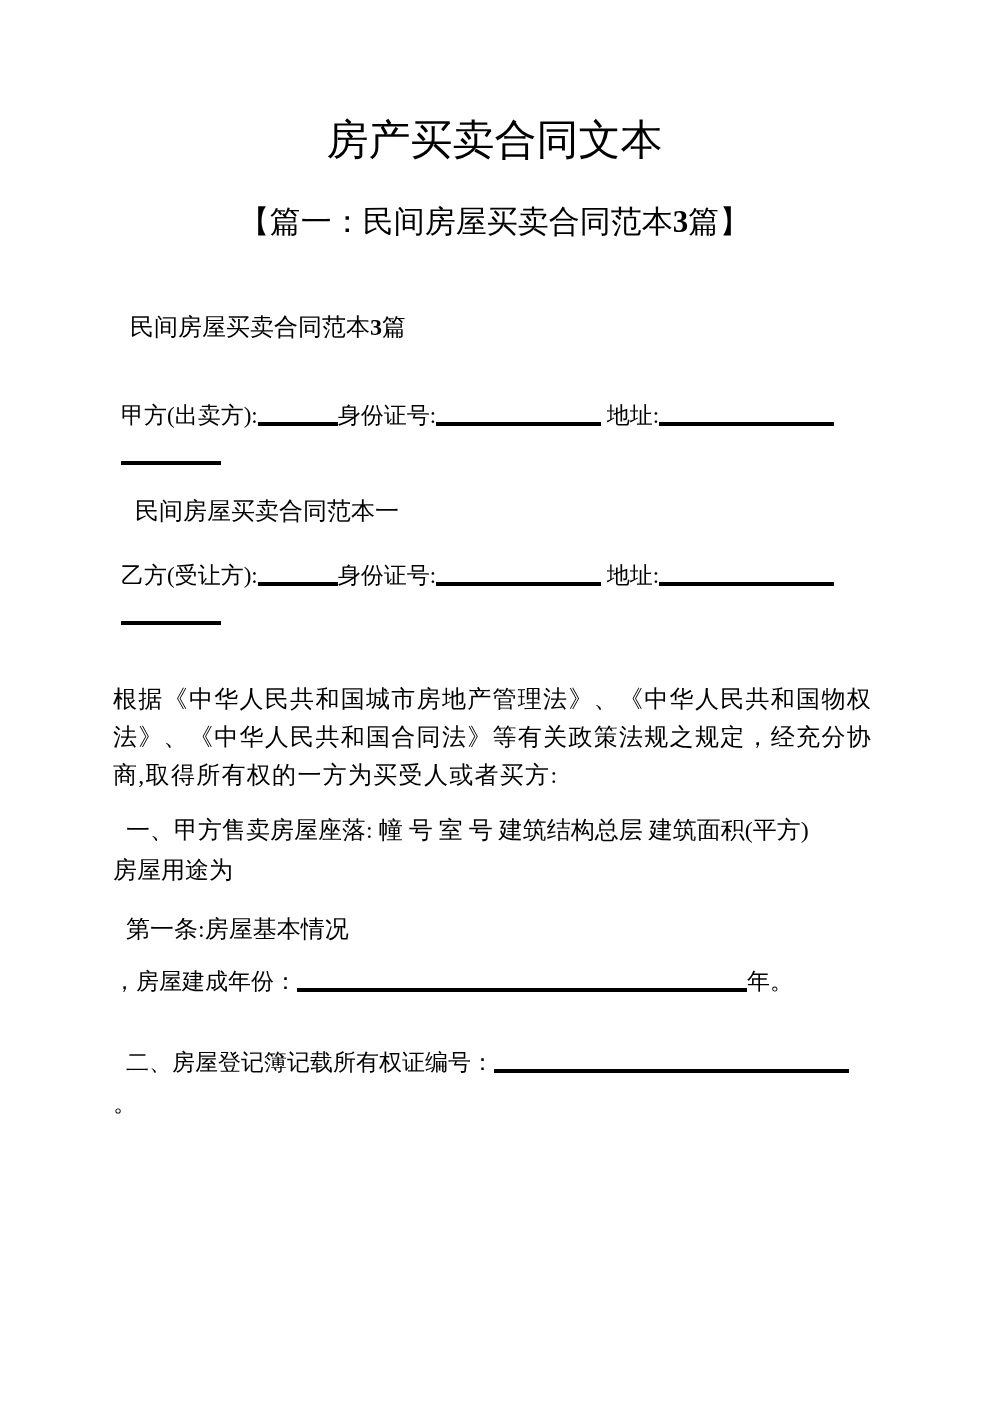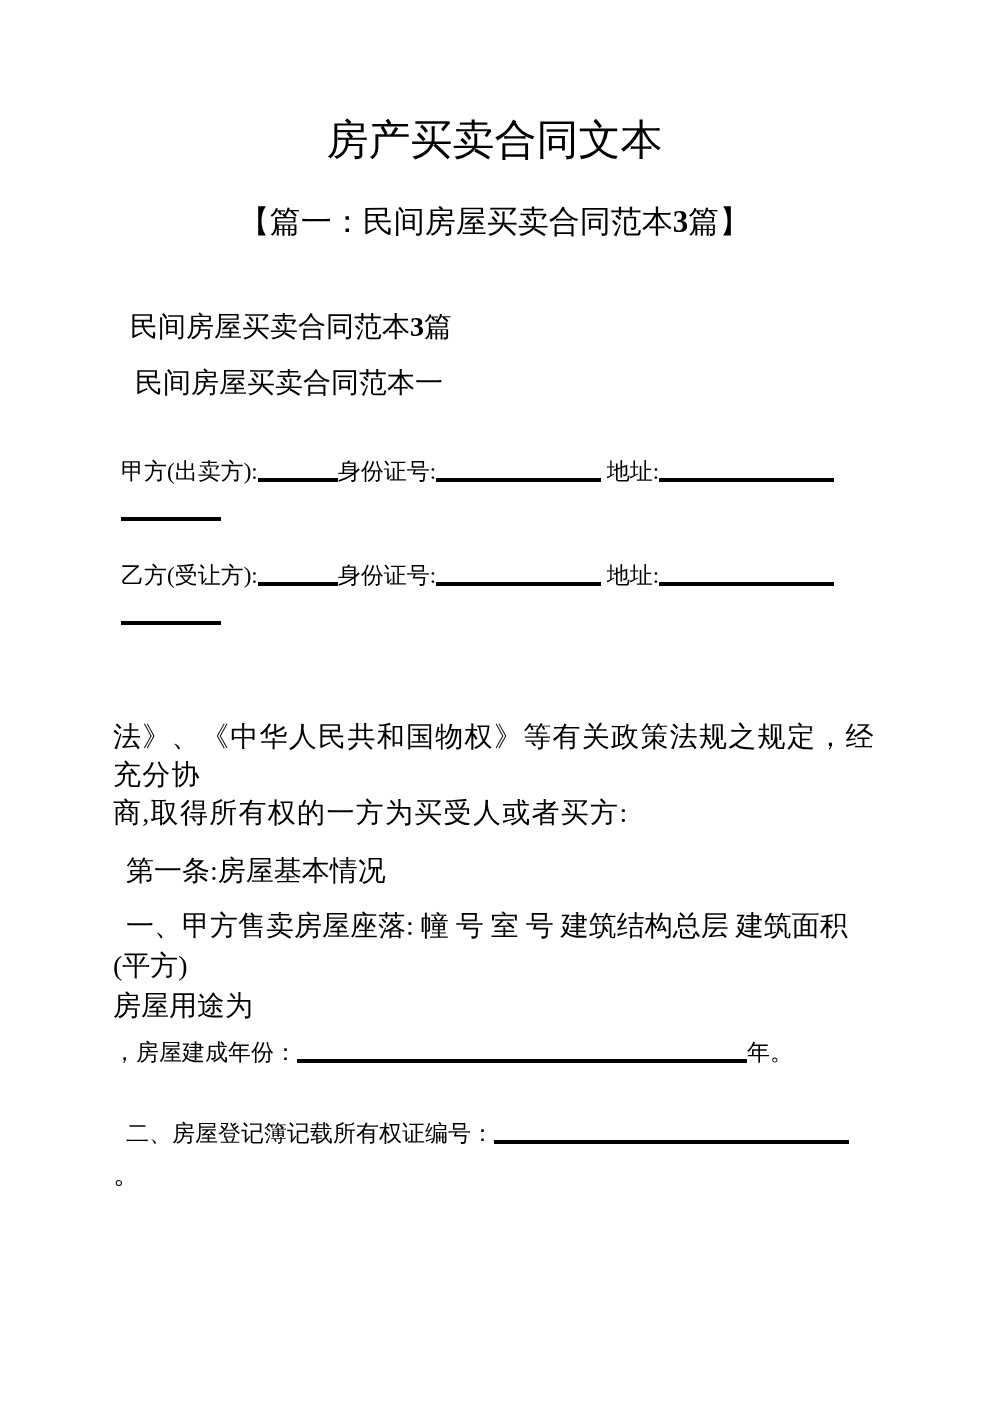--- a/index.html
+++ b/index.html
@@ -28,21 +28,21 @@
   }
   .doc-subtitle {
     margin: 37px 0 13px 0;
     font-size: 31px;
     font-weight: normal;
     text-align: center;
     line-height: 40px;
     white-space: nowrap;
   }
   .block {
-    font-size: 28px;
+    font-size: 24px;
     line-height: 38px;
   }
   .para {
     letter-spacing: 1.3px;
   }
   .b { font-weight: bold; }
   .fill-line {
     display: inline-block;
     height: 1em;
     border-bottom: 4px solid #000;
@@ -54,47 +54,47 @@
     letter-spacing: 0;
   }
   .m-intro-label   { margin-top: 66px; text-indent: 17px; }
   .m-intro-para    { margin-top: 52px; }
   .m-sample-one    { margin-top: 18px; text-indent: 22px; }
   .m-party-a       { margin-top: 50px; padding-left: 8px; }
   .m-party-b       { margin-top: 26px; padding-left: 8px; }
   .m-legal         { margin-top: 46px; }
   .m-article1      { margin-top: 20px; text-indent: 13px; }
   .m-clause1       { margin-top: 16px; text-indent: 13px; line-height: 40px; }
-  .m-year-line     { margin-top: 7px; }
+  .m-year-line     { margin-top: 14px; }
   .m-clause2       { margin-top: 42px; text-indent: 13px; }
   .m-period        { margin-top: 2px; }
 </style>
 </head>
 <body>
 
 <div class="page">
 
   <h1 class="doc-title">房产买卖合同文本</h1>
 
   <h2 class="doc-subtitle"><span>【篇一：民间房屋买卖合同范本</span><span class="b">3</span><span>篇】</span></h2>
 
   <div class="block m-intro-label"><span>民间房屋买卖合同范本</span><span class="b">3</span><span>篇</span></div>
 
 
+  <div class="block form-line m-party-a"><span>甲方(出卖方):</span><span class="fill-line" style="width: 80px;"></span><span>身份证号:</span><span class="fill-line" style="width: 165px;"></span><span> 地址:</span><span class="fill-line" style="width: 175px;"></span><br><span class="fill-line" style="width: 100px;"></span></div>
+
   <div class="block m-sample-one">民间房屋买卖合同范本一</div>
-
-  <div class="block form-line m-party-a"><span>甲方(出卖方):</span><span class="fill-line" style="width: 80px;"></span><span>身份证号:</span><span class="fill-line" style="width: 165px;"></span><span> 地址:</span><span class="fill-line" style="width: 175px;"></span><br><span class="fill-line" style="width: 100px;"></span></div>
 
   <div class="block form-line m-party-b"><span>乙方(受让方):</span><span class="fill-line" style="width: 80px;"></span><span>身份证号:</span><span class="fill-line" style="width: 165px;"></span><span> 地址:</span><span class="fill-line" style="width: 175px;"></span><br><span class="fill-line" style="width: 100px;"></span></div>
 
-  <div class="block para m-legal"><br><span>法》、《中华人民共和国物权》等有关政策法规之规定，经充分协</span><br><span>商,取得所有权的一方为买受人或者买方:</span></div>
+  <div class="block para m-legal"><span>根据《中华人民共和国城市房地产管理法》、《中华人民共和国物权</span><br><span>法》、《中华人民共和国合同法》等有关政策法规之规定，经充分协</span><br><span>商,取得所有权的一方为买受人或者买方:</span></div>
+
+  <div class="block m-clause1"><span>一、甲方售卖房屋座落: 幢 号 室 号 建筑结构总层 建筑面积(平方)</span><br><span>房屋用途为</span></div>
 
   <div class="block m-article1">第一条:房屋基本情况</div>
-
-  <div class="block m-clause1"><span>一、甲方售卖房屋座落: 幢 号 室 号 建筑结构总层 建筑面积(平方)</span><br><span>房屋用途为</span></div>
 
   <div class="block form-line m-year-line"><span>，房屋建成年份：</span><span class="fill-line" style="width: 450px;"></span><span>年。</span></div>
 
   <div class="block form-line m-clause2"><span>二、房屋登记簿记载所有权证编号：</span><span class="fill-line" style="width: 355px;"></span></div>
 
   <div class="block m-period">。</div>
 
 </div>
 
 </body></html>

